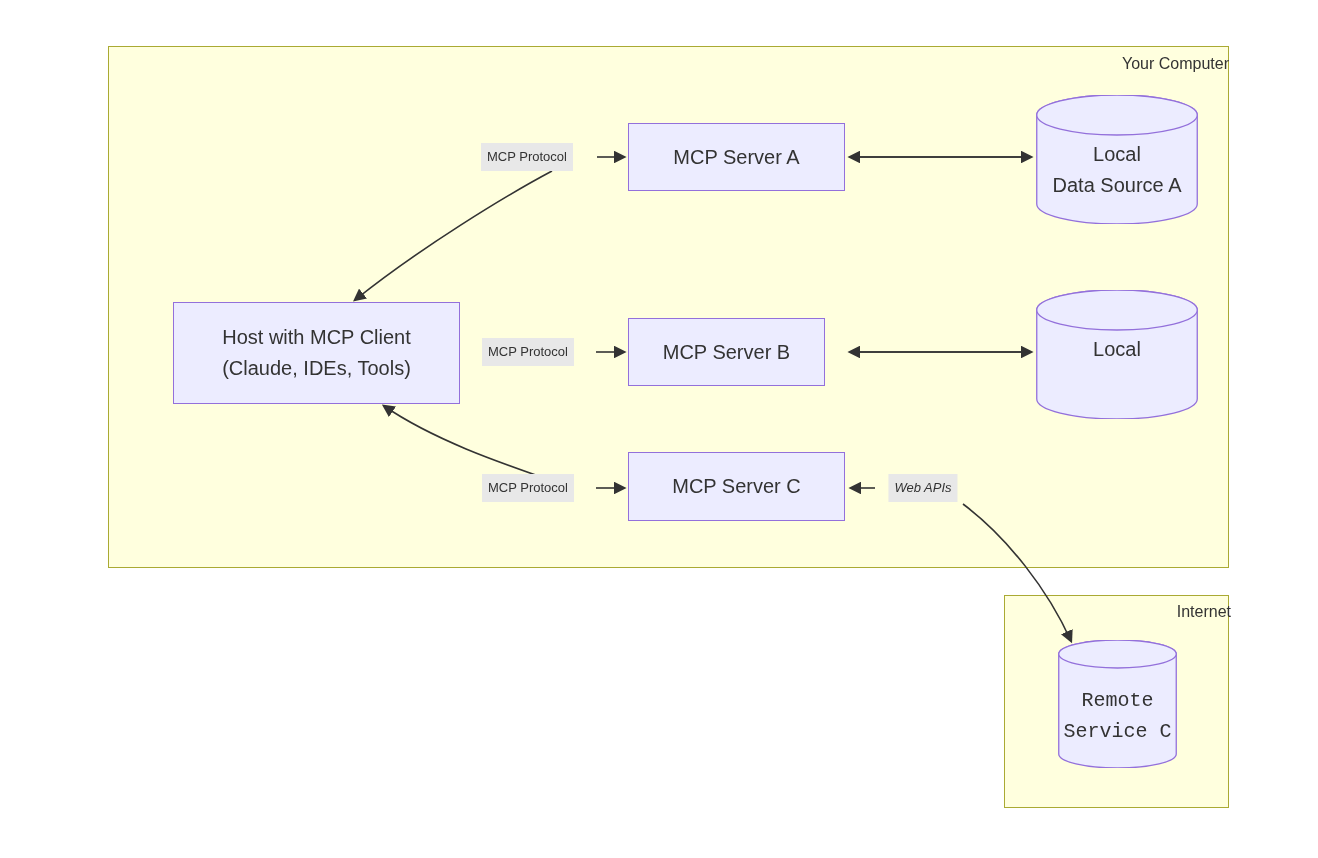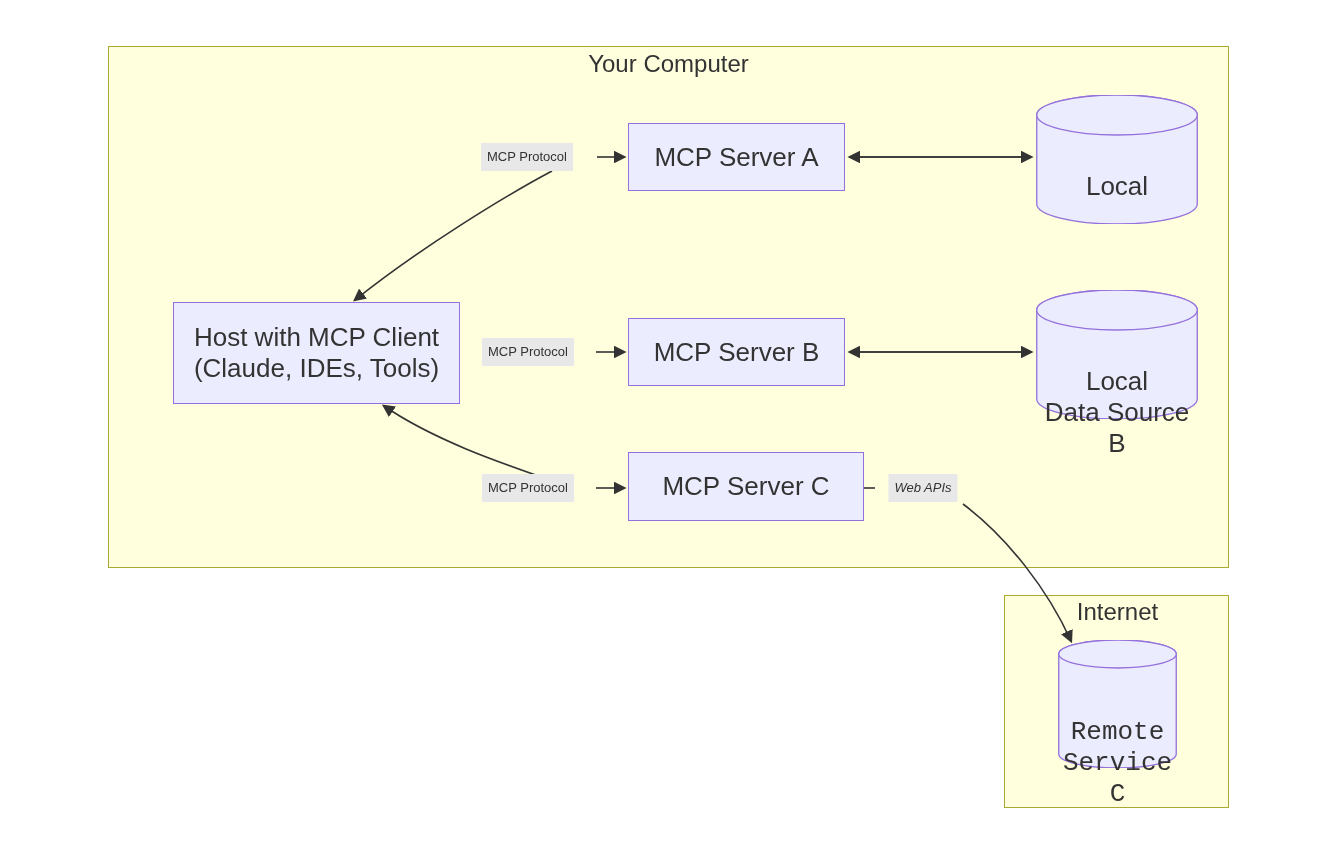--- a/index.html
+++ b/index.html
@@ -13,43 +13,43 @@
     background:var(--c-background);
     font-family:"Liberation Sans","DejaVu Sans",sans-serif;
     color:var(--c-text);
   }
   .stage{position:relative;width:1318px;height:858px;overflow:hidden;background:var(--c-background);}
   .cluster{
     position:absolute; background:var(--c-cluster-fill);
     border:1.5px solid var(--c-cluster-border); box-sizing:border-box; z-index:0;
   }
   .cluster-title{
-    position:absolute; left:0; width:100%; text-align:center;
-    font-size:24px; line-height:24px; color:var(--c-text); z-index:2;
+    position:absolute; left:0; width:100%; text-align:right;
+    font-size:16px; line-height:24px; color:var(--c-text); z-index:2;
   }
   .edges{position:absolute; left:0; top:0; z-index:1;}
   .edge{fill:none; stroke:var(--c-edge); stroke-width:1.6px;}
   #arrow path{fill:var(--c-edge);}
   .edge-label{
     position:absolute; transform:translate(-50%,-50%);
     background:var(--c-edge-label-bg); color:var(--c-text);
     font-size:13px; line-height:28px; padding:0 6px; white-space:nowrap; z-index:2;
   }
   .node{
     position:absolute; box-sizing:border-box; z-index:3;
-    font-size:26px; line-height:31px; text-align:center; color:var(--c-text);
+    font-size:20px; line-height:31px; text-align:center; color:var(--c-text);
   }
   .node.rect{
     background:var(--c-node-fill); border:1.3px solid var(--c-node-border);
     display:flex; flex-direction:column; align-items:center; justify-content:center;
   }
   .node.cylinder{background:transparent;}
   .cyl-svg{position:absolute;left:0;top:0;display:block;}
   .cyl-body{fill:var(--c-node-fill); stroke:var(--c-node-border); stroke-width:1.3px;}
-  .cyl-label{position:absolute; left:0; width:100%; margin-top:32px;}
+  .cyl-label{position:absolute; left:0; width:100%; }
 </style>
 </head>
 <body>
 
 <div class="stage">
 
   <div class="cluster" style="left:108px;top:46px;width:1121px;height:522px;"></div>
   <div class="cluster" style="left:1004px;top:595px;width:225px;height:213px;"></div>
 
   <svg class="edges" width="1318" height="858" viewBox="0 0 1318 858">
@@ -80,45 +80,45 @@
   <div class="edge-label" style="left:528px;top:488px;">MCP Protocol</div>
   <div class="edge-label" style="left:923px;top:488px;font-style:italic;">Web APIs</div>
 
   <div class="node rect" style="left:141px;top:302px;width:287px;height:102px;margin-left:32px;">
     <div>Host with MCP Client</div>
     <div>(Claude, IDEs, Tools)</div>
   </div>
   <div class="node rect" style="left:628px;top:123px;width:217px;height:68px;">
     <div>MCP Server A</div>
   </div>
-  <div class="node rect" style="left:628px;top:318px;width:217px;height:68px;">
+  <div class="node rect" style="left:628px;top:318px;width:197px;height:68px;">
     <div>MCP Server B</div>
   </div>
-  <div class="node rect" style="left:628px;top:452px;width:236px;height:69px;">
+  <div class="node rect" style="left:628px;top:452px;width:217px;height:69px;">
     <div>MCP Server C</div>
   </div>
 
   <div class="node cylinder" style="left:1036px;top:95px;width:162px;height:129px;">
     <svg class="cyl-svg" width="162" height="129" viewBox="0 0 162 129">
       <path class="cyl-body" d="M0.75 20 L0.75 109 A80.25 20 0 0 0 161.25 109 L161.25 20 A80.25 20 0 0 0 0.75 20 Z"></path>
       <ellipse class="cyl-body" cx="81" cy="20" rx="80.25" ry="20"></ellipse>
     </svg>
     <div class="cyl-label" style="top:44px;">
       <div>Local</div>
+      <div>Data Source A</div>
     </div>
   </div>
 
   <div class="node cylinder" style="left:1036px;top:290px;width:162px;height:129px;">
     <svg class="cyl-svg" width="162" height="129" viewBox="0 0 162 129">
       <path class="cyl-body" d="M0.75 20 L0.75 109 A80.25 20 0 0 0 161.25 109 L161.25 20 A80.25 20 0 0 0 0.75 20 Z"></path>
       <ellipse class="cyl-body" cx="81" cy="20" rx="80.25" ry="20"></ellipse>
     </svg>
     <div class="cyl-label" style="top:44px;">
       <div>Local</div>
-      <div>Data Source B</div>
     </div>
   </div>
 
   <div class="node cylinder" style="left:1058px;top:640px;width:119px;height:128px;">
     <svg class="cyl-svg" width="119" height="128" viewBox="0 0 119 128">
       <path class="cyl-body" d="M0.75 14 L0.75 114 A58.75 14 0 0 0 118.25 114 L118.25 14 A58.75 14 0 0 0 0.75 14 Z"></path>
       <ellipse class="cyl-body" cx="59.5" cy="14" rx="58.75" ry="14"></ellipse>
     </svg>
     <div class="cyl-label" style="top:45px;font-family:Liberation Mono, monospace;">
       <div>Remote</div>

